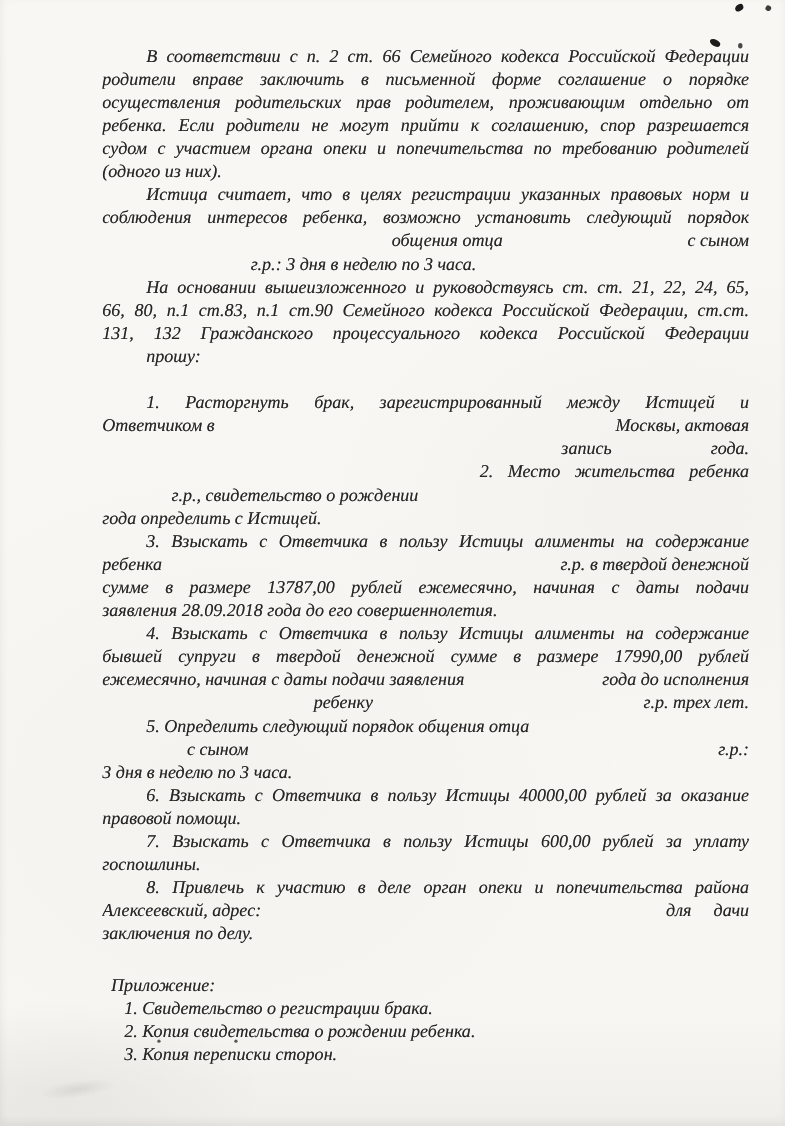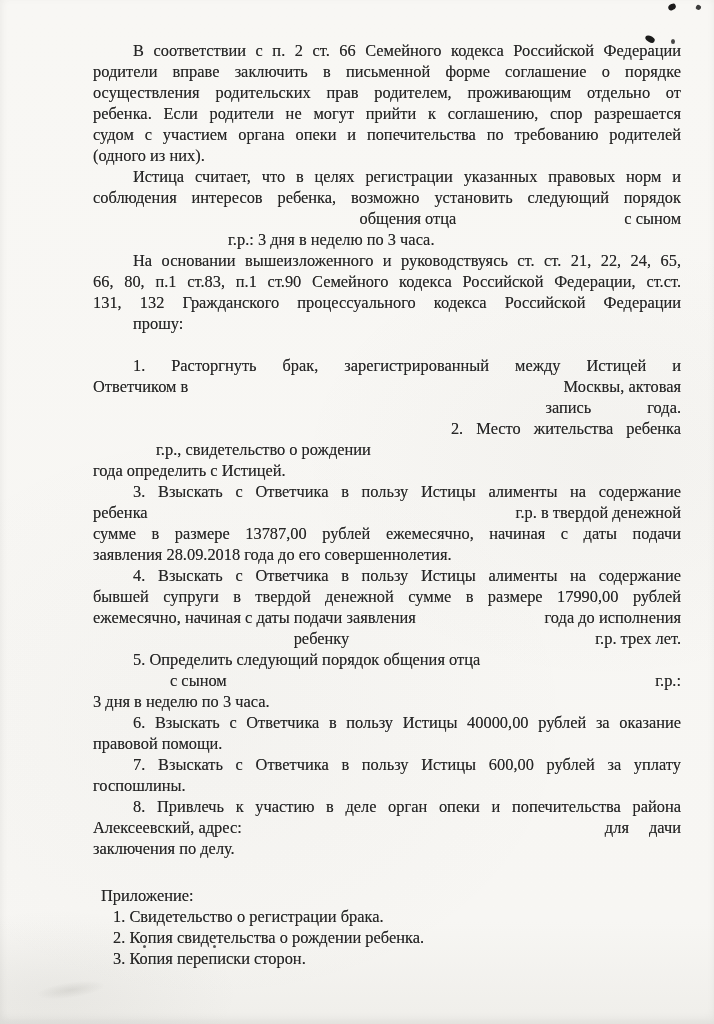--- a/index.html
+++ b/index.html
@@ -6,20 +6,21 @@
   .page {
     position:relative; width:714px; height:1024px; overflow:hidden;
     background:
       radial-gradient(ellipse 260px 120px at 8% 97%, rgba(80,78,70,0.06), transparent 70%),
       radial-gradient(ellipse 420px 300px at 85% 45%, rgba(90,88,80,0.03), transparent 75%),
       radial-gradient(ellipse 500px 400px at 30% 70%, rgba(90,88,80,0.025), transparent 75%),
       linear-gradient(#f8f7f4 0%, #f7f6f3 90%, #efeeea 100%);
     box-shadow: inset 0 -5px 8px rgba(0,0,0,0.05), inset 3px 0 8px rgba(0,0,0,0.02);
     font-family:"Liberation Serif","DejaVu Serif",serif;
     color:#262626;
+    font-style:italic;
   }
   .doc { position:absolute; left:93px; top:40px; width:588px;
          font-size:16.4px; line-height:21px;
          text-shadow:0 0 0.5px rgba(40,40,40,0.55); }
   .ln { height:21px; overflow:hidden; }
   .j  { text-align:justify; text-align-last:justify; }
   .ind{ text-indent:40px; }
   .split { display:flex; justify-content:space-between; }
   .row   { display:flex; justify-content:flex-end; }
   .split > span, .row > span { white-space:nowrap; }
@@ -85,21 +86,21 @@
     <div class="sec-requests">
 
       <div>
         <div class="ln j ind">1. Расторгнуть брак, зарегистрированный между Истицей и</div>
         <div class="ln split">
           <span>Ответчиком в</span>
           <span>Москвы, актовая</span>
         </div>
         <div class="ln row">
           <span>запись</span>
-          <span style="margin-left:56px">года.</span>
+          <span style="margin-left:90px">года.</span>
         </div>
       </div>
 
       <div>
         <div class="ln ind ws">2. Место жительства ребенка</div>
         <div class="ln" style="margin-left:63px">г.р., свидетельство о рождении</div>
         <div class="ln">года определить с Истицей.</div>
       </div>
 
       <div>

